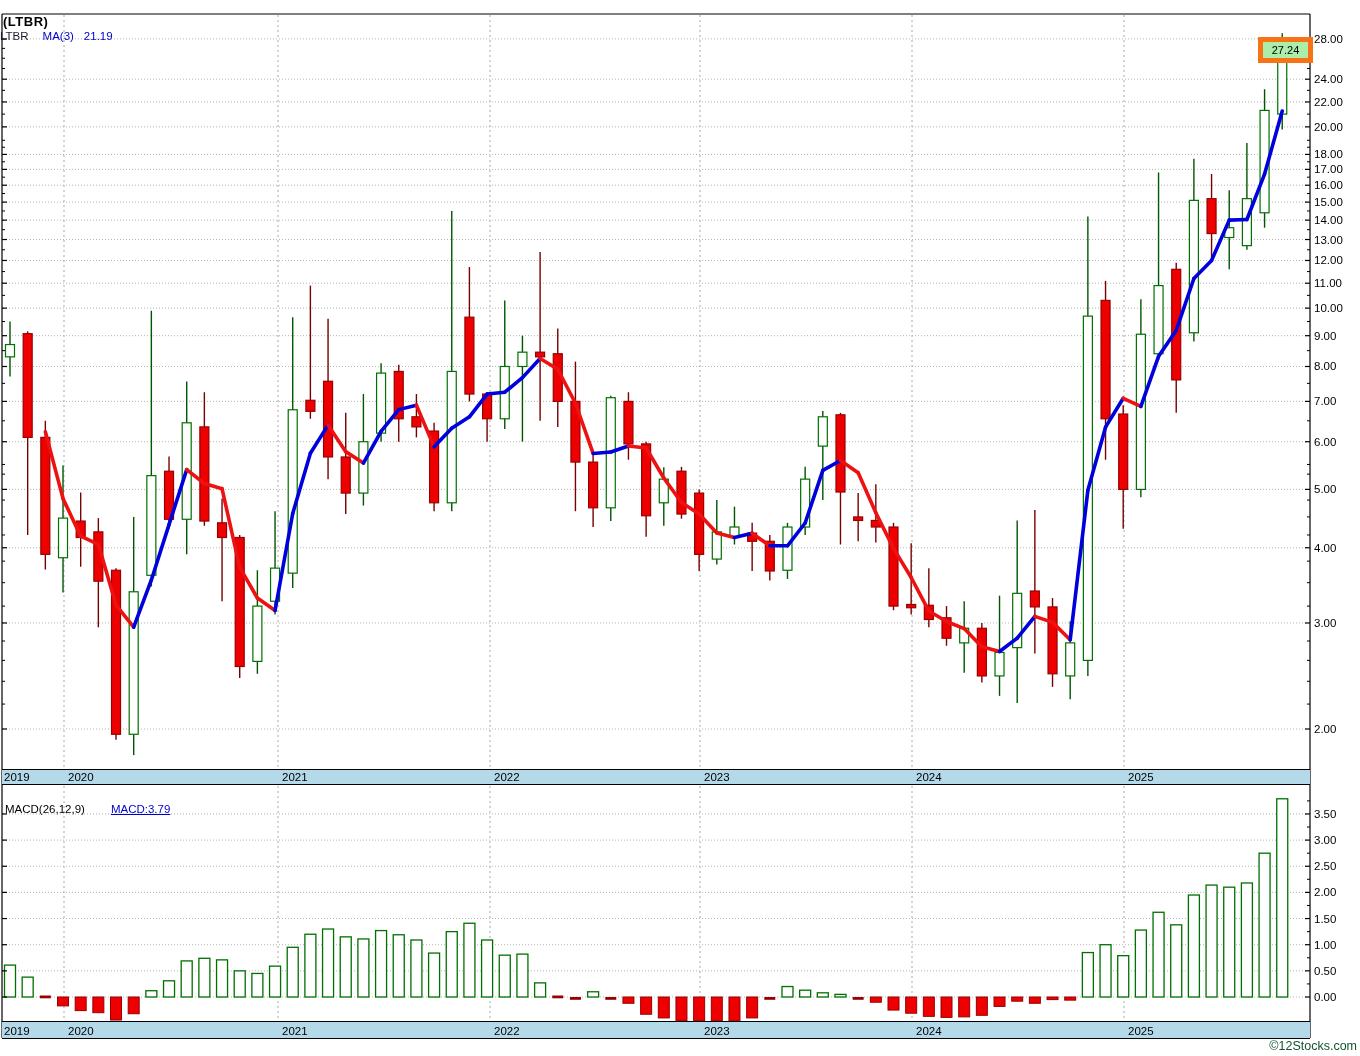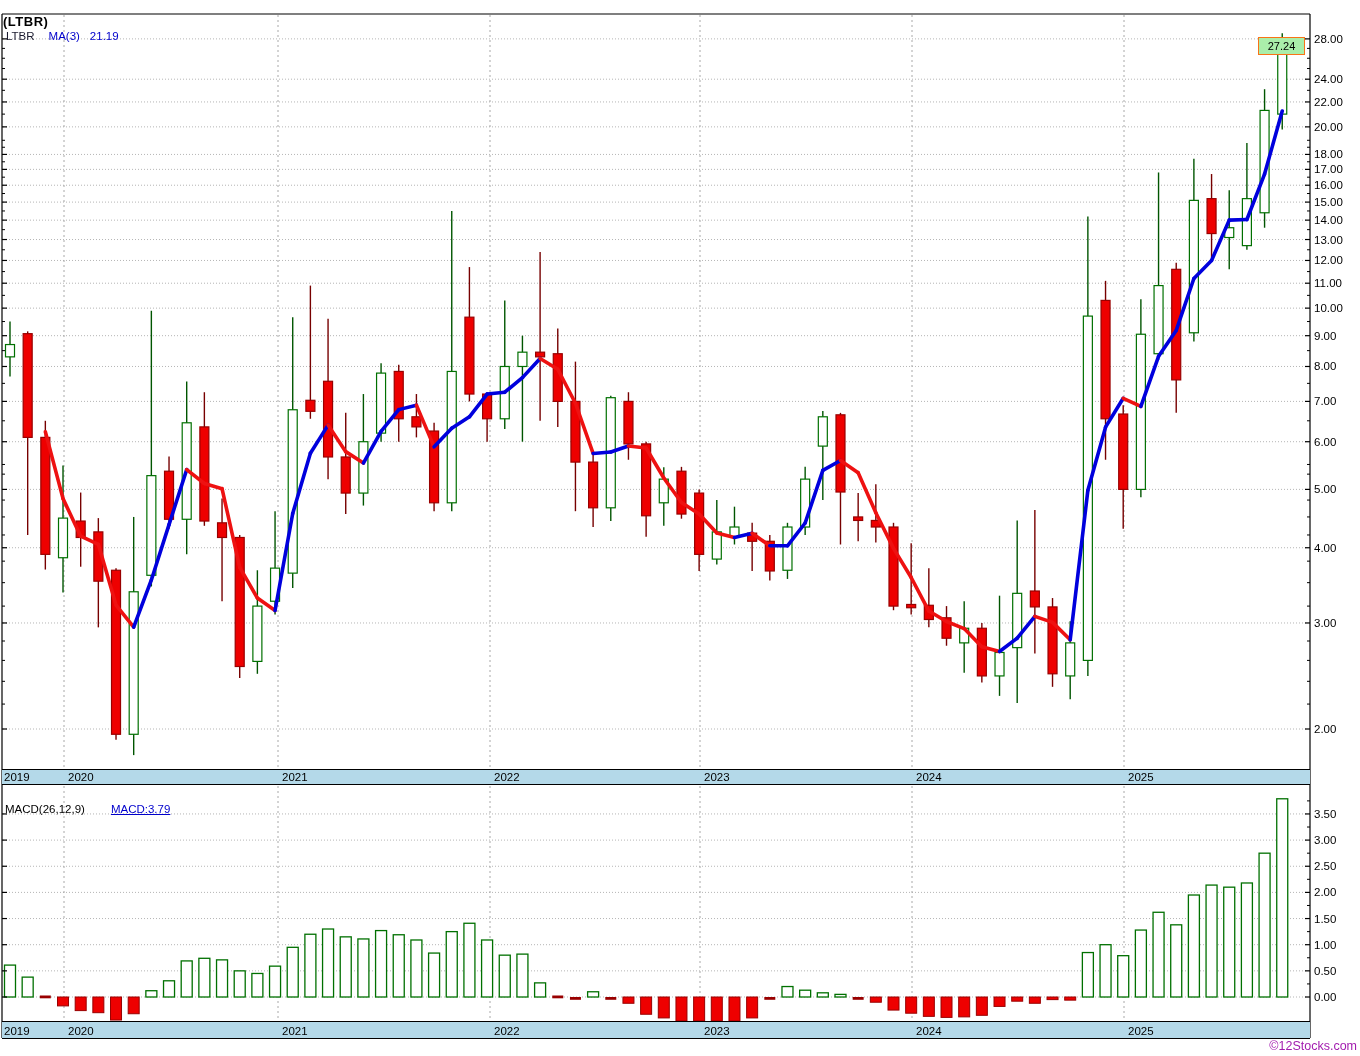--- a/index.html
+++ b/index.html
@@ -1,31 +1,31 @@
 <!DOCTYPE html>
 <html><head>
 <meta charset="utf-8">
 <style>
   html,body{margin:0;padding:0;background:#fff;}
   body{font-family:"Liberation Sans", sans-serif; -webkit-font-smoothing:none;}
   #stage{position:relative;width:1360px;height:1056px;background:#fff;overflow:hidden;}
   #chart-svg{position:absolute;left:0;top:0;}
   .hdr{position:absolute;white-space:nowrap;margin-top:15px;}
   #title{left:3px;top:-1px;font-size:13px;font-weight:bold;color:#000;letter-spacing:0.5px;}
-  #legend{left:6px;top:15px;font-size:11.5px;}
+  #legend{left:0;top:15px;font-size:11.5px;}
   #legend .sym{color:#1a1a2e;}
   #legend .ma{color:#0000cc;margin-left:14px;}
   #legend .maval{color:#0000cc;margin-left:10px;}
   #macd-legend{left:5px;top:788px;font-size:11.5px;}
   #macd-legend .lbl{color:#000;text-align:right;}
   #macd-legend .val{color:#0000cc;margin-left:26px;text-decoration:underline;}
   #price-badge{position:absolute;left:1258px;top:37px;width:45px;height:16px;
-    background:#aaeeaa;border:1px solid #f97316;font-size:11px;color:#000;
+    background:#aaeeaa;border:5px solid #f97316;font-size:11px;color:#000;
     display:flex;align-items:center;justify-content:center;}
-  #footer{position:absolute;right:3px;top:1039px;font-size:12.5px;color:#a21caf;}
+  #footer{position:absolute;right:3px;top:1039px;font-size:12.5px;color:#14532d;}
 </style>
 </head>
 <body>
 
 <div id="stage">
   <svg id="chart-svg" width="1360" height="1056">
       <rect x="0" y="0" width="1360" height="1056" fill="#ffffff"></rect>
       <g>
         <line x1="3" y1="38.88650830560994" x2="1308" y2="38.88650830560994" stroke="#b5b5b5" stroke-width="1" stroke-dasharray="1 2"></line>
         <line x1="3" y1="79.19691108043787" x2="1308" y2="79.19691108043787" stroke="#b5b5b5" stroke-width="1" stroke-dasharray="1 2"></line>

